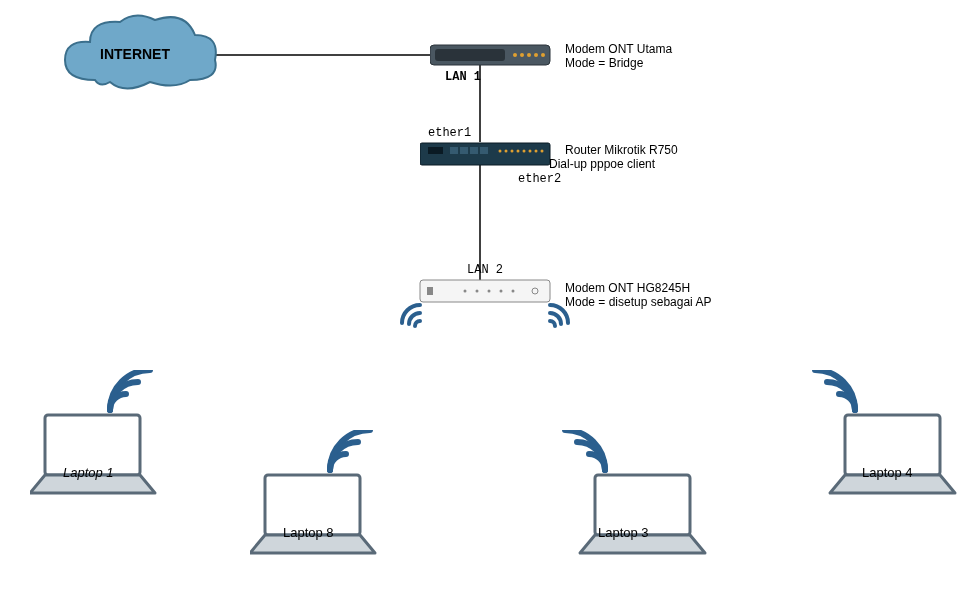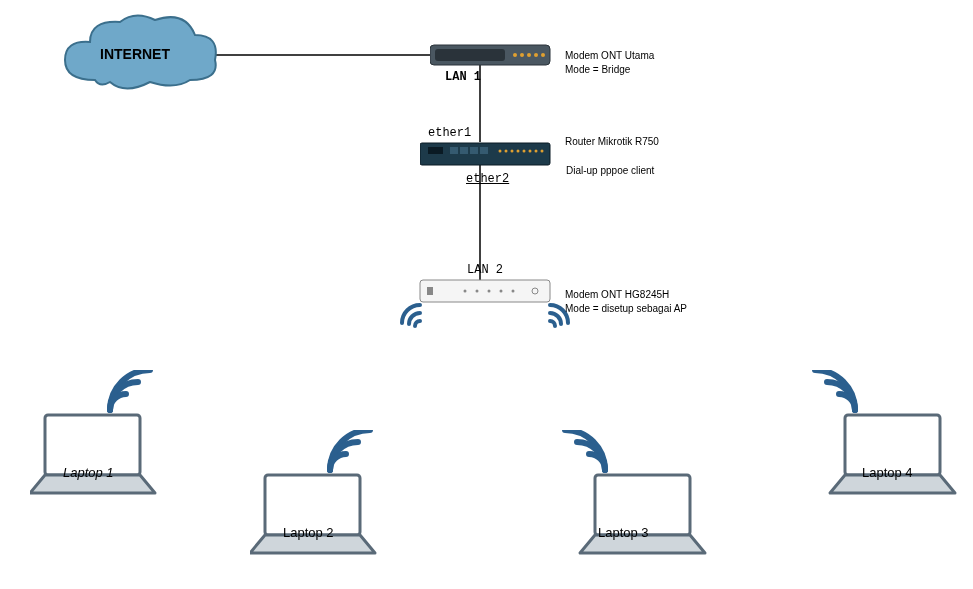--- a/index.html
+++ b/index.html
@@ -1,19 +1,19 @@
 <!DOCTYPE html>
 <html><head>
 <meta charset="utf-8">
 <style>
   html,body{margin:0;padding:0;background:#fff;font-family:Arial,Helvetica,sans-serif;}
   .canvas{position:relative;width:973px;height:589px;}
   .abs{position:absolute;}
   .lbl{font-size:12px;color:#000;}
-  .small{font-size:10px;margin-top:8px;}
+  .small{font-size:12px;}
   .mono{font-family:"Courier New",monospace;font-size:12px;}
   .logo-main{font-family:Arial,Helvetica,sans-serif;font-weight:bold;font-size:18px;letter-spacing:0.5px;}
   .logo-sub{font-family:"Courier New",cursive;font-size:11px;color:#555;}
   .logo-box{display:inline-block;border:1px solid #d58b2c;padding:1px 2px;color:#d58b2c;font-family:serif;font-size:18px;line-height:16px;margin-right:4px;}
 </style>
 </head>
 <body>
 
 <div class="canvas">
 
@@ -55,23 +55,23 @@
     <rect x="60" y="7" width="8" height="7" fill="#355a70"></rect>
     <circle cx="80" cy="11" r="1.5" fill="#e0a030"></circle>
     <circle cx="86" cy="11" r="1.5" fill="#e0a030"></circle>
     <circle cx="92" cy="11" r="1.5" fill="#e0a030"></circle>
     <circle cx="98" cy="11" r="1.5" fill="#e0a030"></circle>
     <circle cx="104" cy="11" r="1.5" fill="#e0a030"></circle>
     <circle cx="110" cy="11" r="1.5" fill="#e0a030"></circle>
     <circle cx="116" cy="11" r="1.5" fill="#e0a030"></circle>
     <circle cx="122" cy="11" r="1.5" fill="#e0a030"></circle>
   </svg>
-  <div class="abs small" style="left:565px;top:128px;">Router Mikrotik R750</div>
-  <div class="abs small" style="left:566px;top:157px;">Dial-up pppoe client</div>
-  <div class="abs mono" style="left:466px;top:172px;text-decoration:underline;">ether2</div>
+  <div class="abs small" style="left:565px;top:143px;">Router Mikrotik R750</div>
+  <div class="abs small" style="left:549px;top:157px;">Dial-up pppoe client</div>
+  <div class="abs mono" style="left:518px;top:172px;">ether2</div>
 
   <div class="abs mono" style="left:467px;top:263px;">LAN 2</div>
 
   <svg class="abs" style="left:395;top:275" width="190" height="65">
 
     <rect x="25" y="5" width="130" height="22" rx="3" fill="#f5f5f5" stroke="#888"></rect>
     <rect x="32" y="12" width="6" height="8" fill="#888"></rect>
     <circle cx="70" cy="16" r="1.5" fill="#888"></circle>
     <circle cx="82" cy="16" r="1.5" fill="#888"></circle>
     <circle cx="94" cy="16" r="1.5" fill="#888"></circle>
@@ -107,21 +107,21 @@
     <g transform="translate(80,0)">
       <path d="M0 40 A40 40 0 0 1 40 0" fill="none" stroke="#2b5f8e" stroke-width="6" stroke-linecap="round"></path>
       <path d="M0 40 A28 28 0 0 1 28 12" fill="none" stroke="#2b5f8e" stroke-width="6" stroke-linecap="round"></path>
       <path d="M0 40 A16 16 0 0 1 16 24" fill="none" stroke="#2b5f8e" stroke-width="6" stroke-linecap="round"></path>
     </g>
     <g transform="translate(0,45)">
       <rect x="15" y="0" width="95" height="60" rx="3" fill="#fff" stroke="#5a6a78" stroke-width="3"></rect>
       <path d="M15 60 L0 78 L125 78 L110 60 Z" fill="#cfd6db" stroke="#5a6a78" stroke-width="3" stroke-linejoin="round"></path>
     </g>
   </svg>
-  <div class="abs lbl" style="left:283px;top:525px;font-size:13px;">Laptop 2</div>
+  <div class="abs lbl" style="left:283px;top:525px;font-size:13px;">Laptop 8</div>
 
   <svg class="abs" style="left:560;top:430" width="150" height="130">
     <g transform="translate(5,0) scale(-1,1) translate(-40,0)">
       <path d="M0 40 A40 40 0 0 1 40 0" fill="none" stroke="#2b5f8e" stroke-width="6" stroke-linecap="round"></path>
       <path d="M0 40 A28 28 0 0 1 28 12" fill="none" stroke="#2b5f8e" stroke-width="6" stroke-linecap="round"></path>
       <path d="M0 40 A16 16 0 0 1 16 24" fill="none" stroke="#2b5f8e" stroke-width="6" stroke-linecap="round"></path>
     </g>
     <g transform="translate(20,45)">
       <rect x="15" y="0" width="95" height="60" rx="3" fill="#fff" stroke="#5a6a78" stroke-width="3"></rect>
       <path d="M15 60 L0 78 L125 78 L110 60 Z" fill="#cfd6db" stroke="#5a6a78" stroke-width="3" stroke-linejoin="round"></path>

